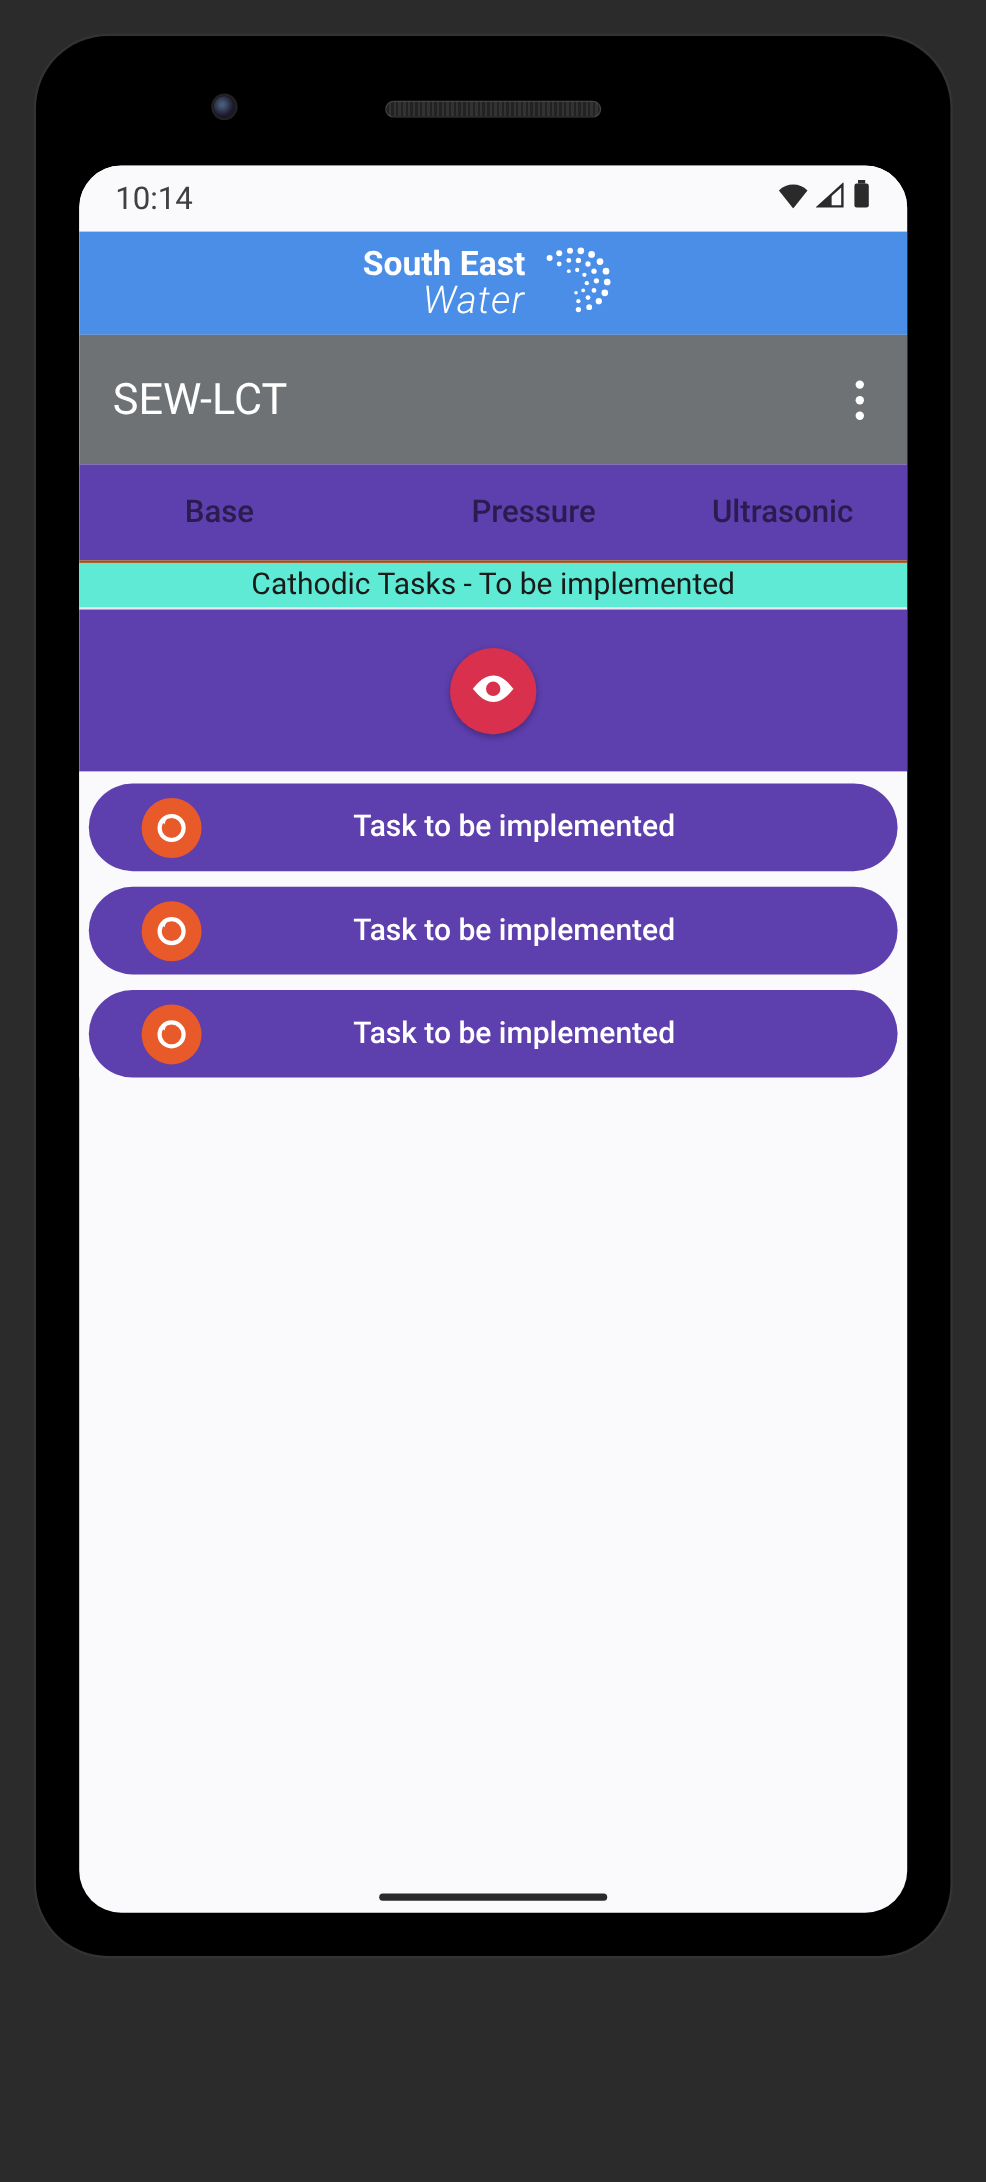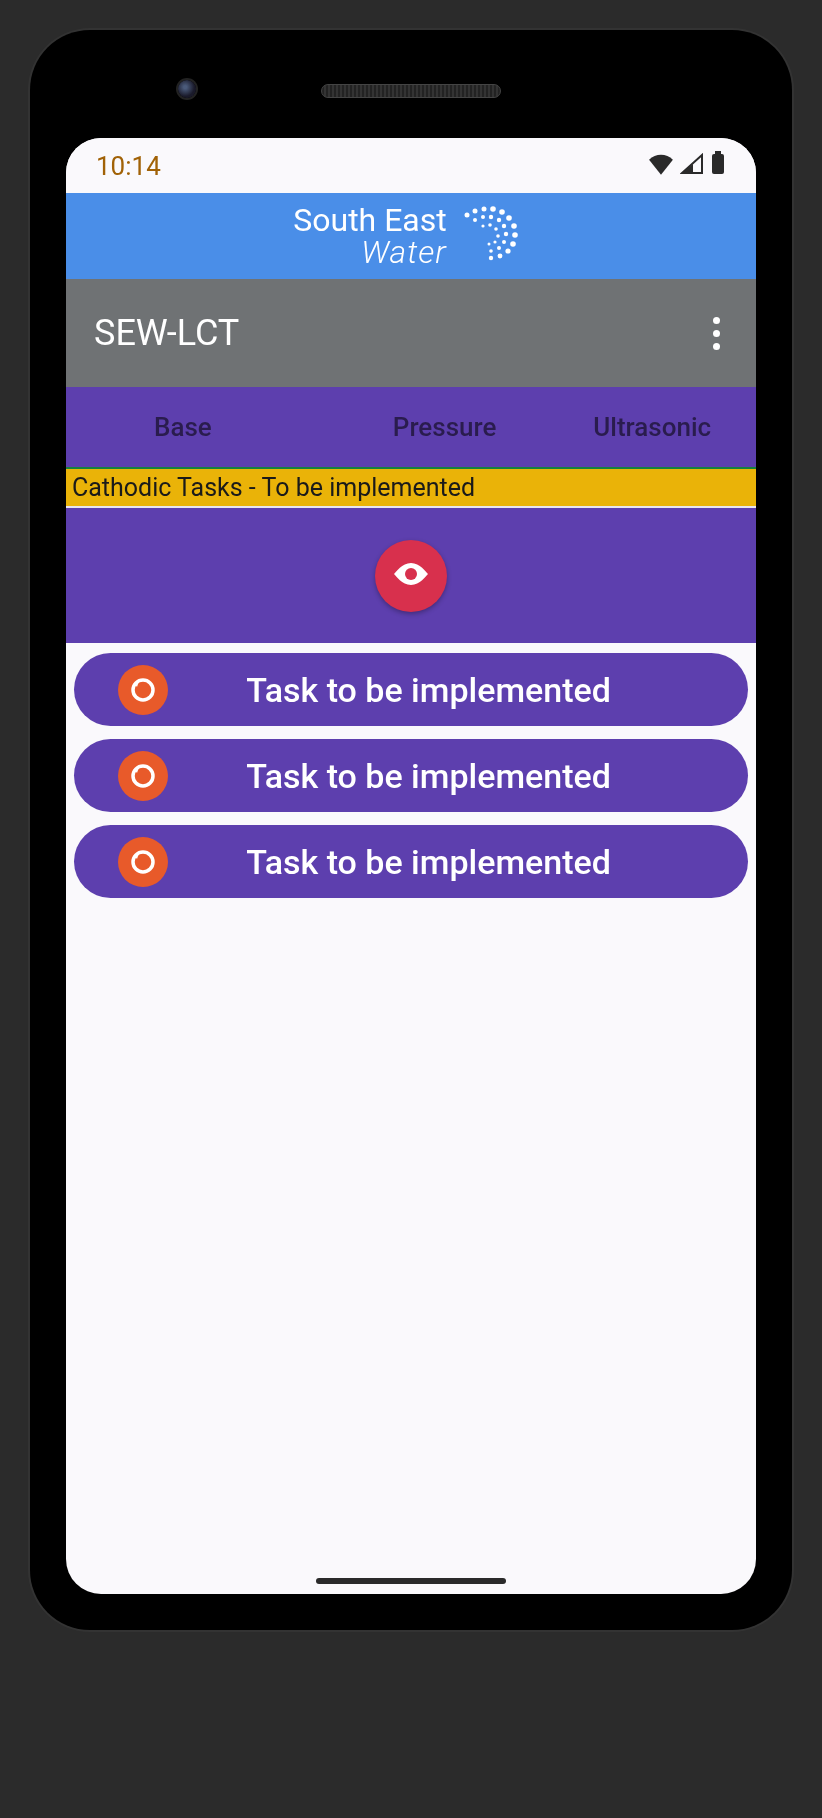--- a/index.html
+++ b/index.html
@@ -56,36 +56,36 @@
     overflow: hidden;
   }
   
   .status-bar {
     height: 55px;
     display: flex;
     align-items: center;
     justify-content: space-between;
     padding: 16px 30px;
     font-size: 26px;
-    color: #a16207;
+    color: #404040;
     background: #faf9fc;
   }
   .status-right { display: flex; align-items: center; gap: 6px; }
   .wifi-icon, .signal-icon, .battery-icon { display: inline-block; }
   
   .brand-bar {
     height: 86px;
     background: #4a8ee8;
     display: flex;
     align-items: center;
     justify-content: center;
   }
   .brand-logo { display: flex; align-items: center; gap: 10px; color: #fff; }
   .brand-text { text-align: right; line-height: 1; }
-  .brand-text .l1 { font-size: 32px; font-weight: 400; }
+  .brand-text .l1 { font-size: 28px; font-weight: 700; }
   .brand-text .l2 { font-size: 32px; font-weight: 300; font-style: italic; letter-spacing: 1px; }
   
   .app-bar {
     height: 108px;
     background: #6f7274;
     display: flex;
     align-items: center;
     justify-content: space-between;
     padding: 0 28px;
   }
@@ -96,26 +96,27 @@
   .tab-bar {
     height: 80px;
     background: #5d3fae;
     display: flex;
     align-items: center;
   }
   .tab { flex: 1; text-align: center; color: rgba(0,0,0,0.55); font-size: 26px; font-weight: 500; padding: 20px 0; cursor: pointer; }
   .tab:first-child { flex: 0.9; text-align: left; padding-left: 88px; }
   
   .section-label {
-    background: #eab308;
+    background: #5eead4;
     color: #1a1a1a;
     font-size: 25px;
     padding: 4px 6px;
-    border-top: 2px solid #15803d;
+    border-top: 2px solid #c2410c;
     border-bottom: 2px solid #e8e6ef;
+    text-align: center;
   }
   
   .eye-panel {
     background: #5d3fae;
     height: 135px;
     display: flex;
     align-items: center;
     justify-content: center;
   }
   .eye-btn {
@@ -144,21 +145,21 @@
     background: #e85a2a;
     margin-left: 44px;
     display: flex; align-items: center; justify-content: center;
     flex-shrink: 0;
   }
   .task-label {
     position: absolute;
     left: 0; right: 0;
     text-align: center;
     color: #fff;
-    font-size: 34px;
+    font-size: 25px;
     font-weight: 500;
     pointer-events: none;
     margin-left: 35px;
   }
   
   .nav-handle {
     position: absolute;
     bottom: 10px; left: 50%;
     transform: translateX(-50%);
     width: 190px; height: 6px;

